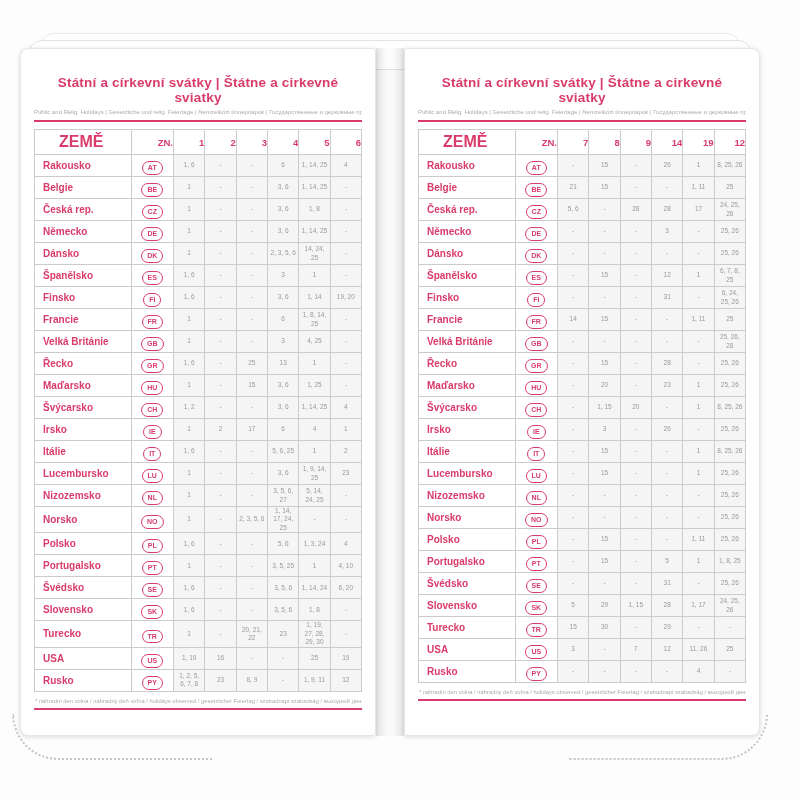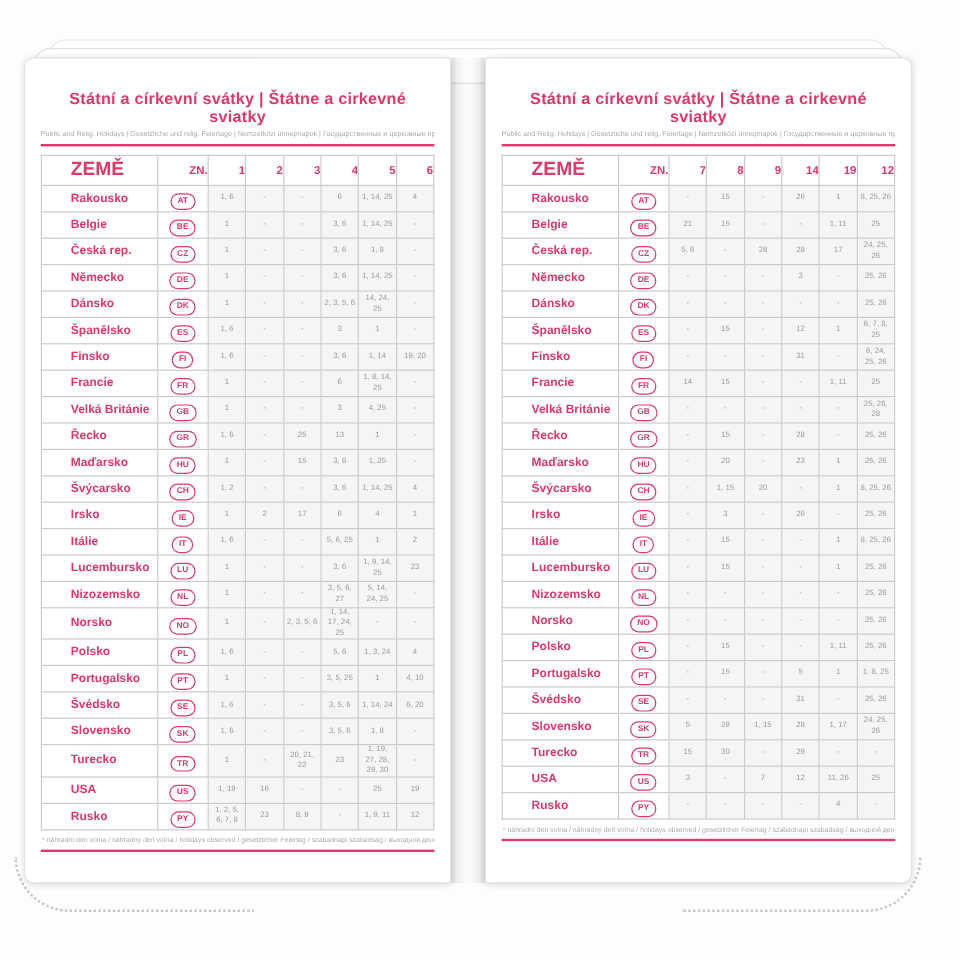--- a/index.html
+++ b/index.html
@@ -25,21 +25,21 @@
   .ttl{color:var(--accent);font-size:13.5px;font-weight:bold;text-align:center;letter-spacing:0.2px;}
   .sub{color:#ababab;font-size:6px;text-align:center;margin-top:4px;white-space:nowrap;overflow:hidden;}
   .rule{height:2px;background:var(--accent);margin-top:5px;}
   table.hol{width:100%;border-collapse:collapse;table-layout:fixed;margin-top:7px;}
   table.hol th, table.hol td{border:1px solid var(--grid);overflow:hidden;}
   table.hol thead tr{height:25px;}
   table.hol tbody tr{height:22px;}
   th{color:var(--accent);font-size:9.5px;text-align:right;background:#fff;}
   th.h-country{text-align:left;padding-left:24px;font-size:16px;}
   col.c-country{width:29.5%;} col.c-code{width:13%;} col.c-month{width:9.58%;}
-  td.country{color:var(--accent);font-weight:bold;font-size:10px;padding-left:24px;white-space:nowrap;margin-left:28px;}
+  td.country{color:var(--accent);font-weight:bold;font-size:10px;padding-left:8px;white-space:nowrap;margin-left:28px;}
   td.codecell{text-align:center;background:#fff;}
   .badge{display:inline-block;border:1px solid var(--accent);color:var(--accent);
     border-radius:8px;font-size:7px;font-weight:bold;padding:1px 5px;min-width:13px;
     text-align:center;line-height:1.4;}
   td.mcell{color:var(--celltxt);font-size:6.5px;text-align:center;background:#f5f5f5;
     line-height:1.3;padding:0 2px;}
   .foot{color:#ababab;font-size:5.8px;margin-top:6px;padding-left:1px;white-space:nowrap;overflow:hidden;}
   .rule-b{margin-top:4px;}
 </style>
 </head>

